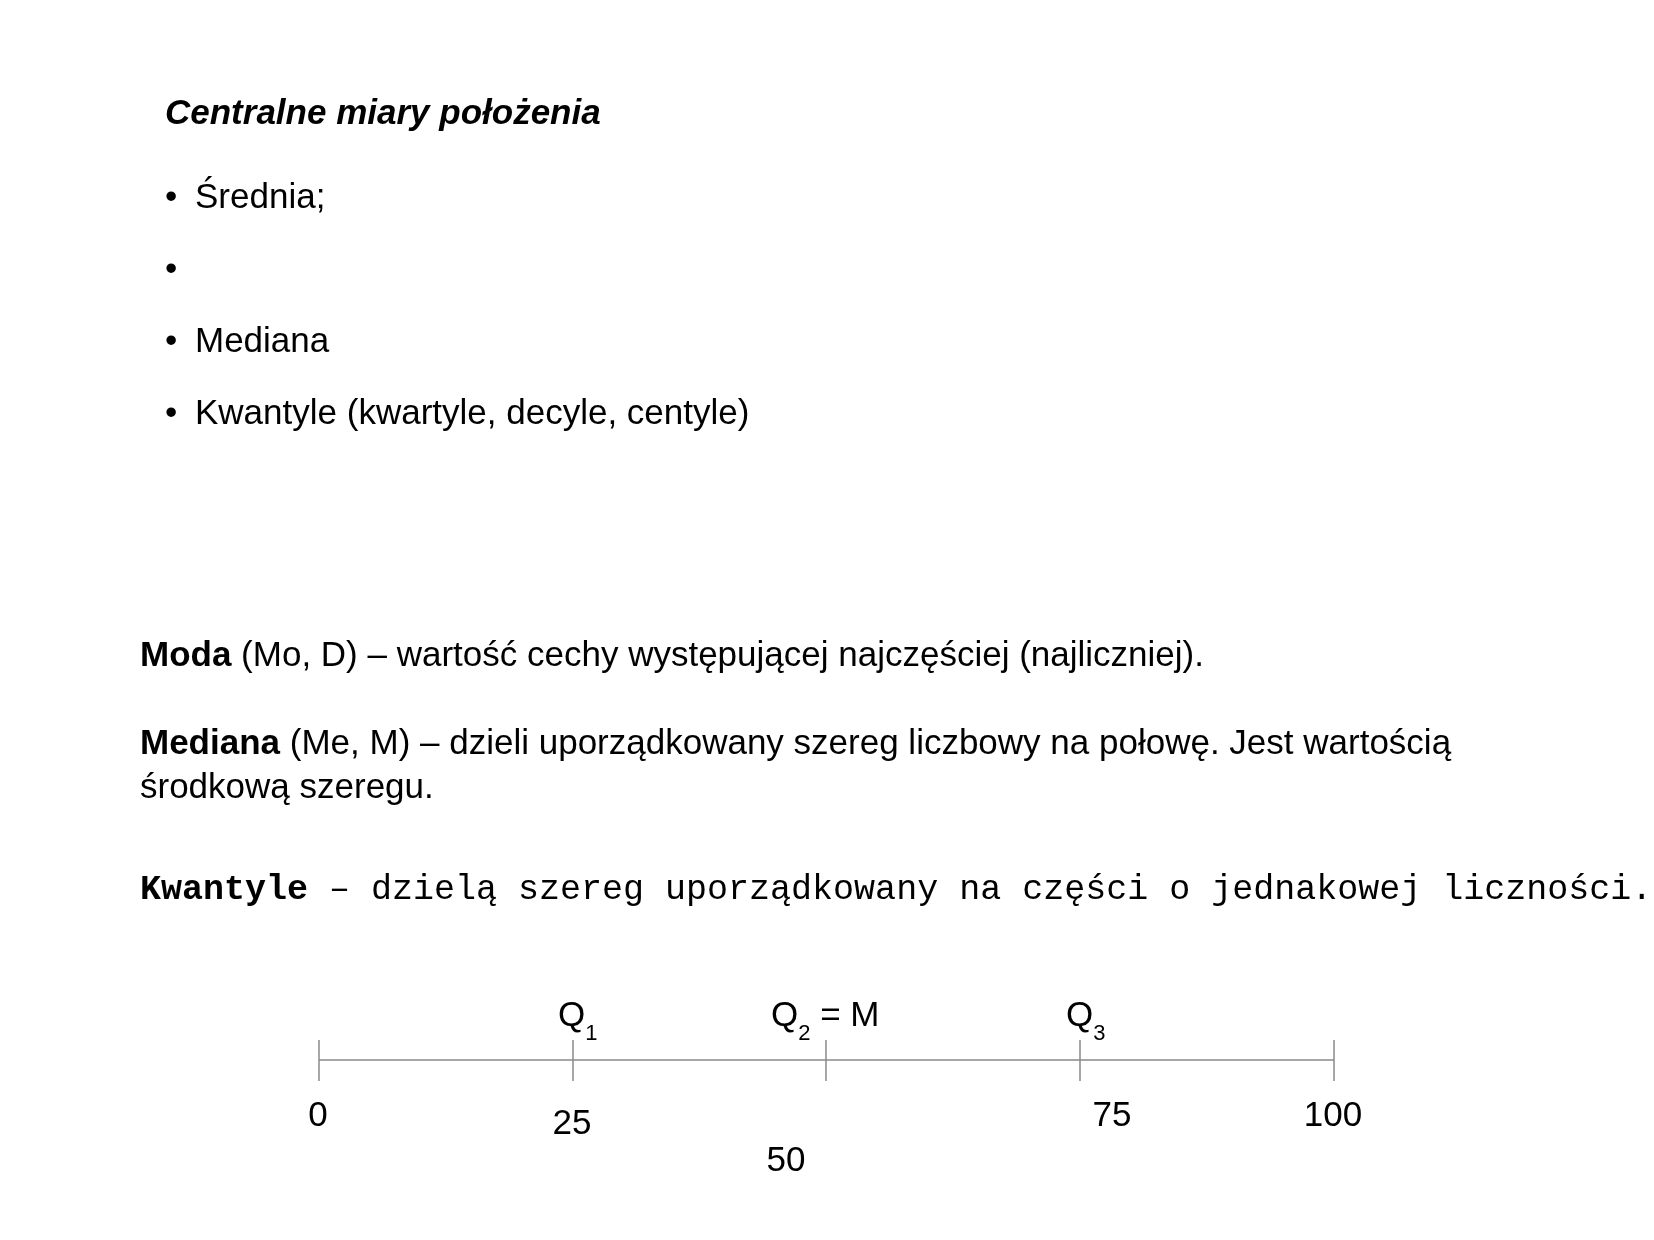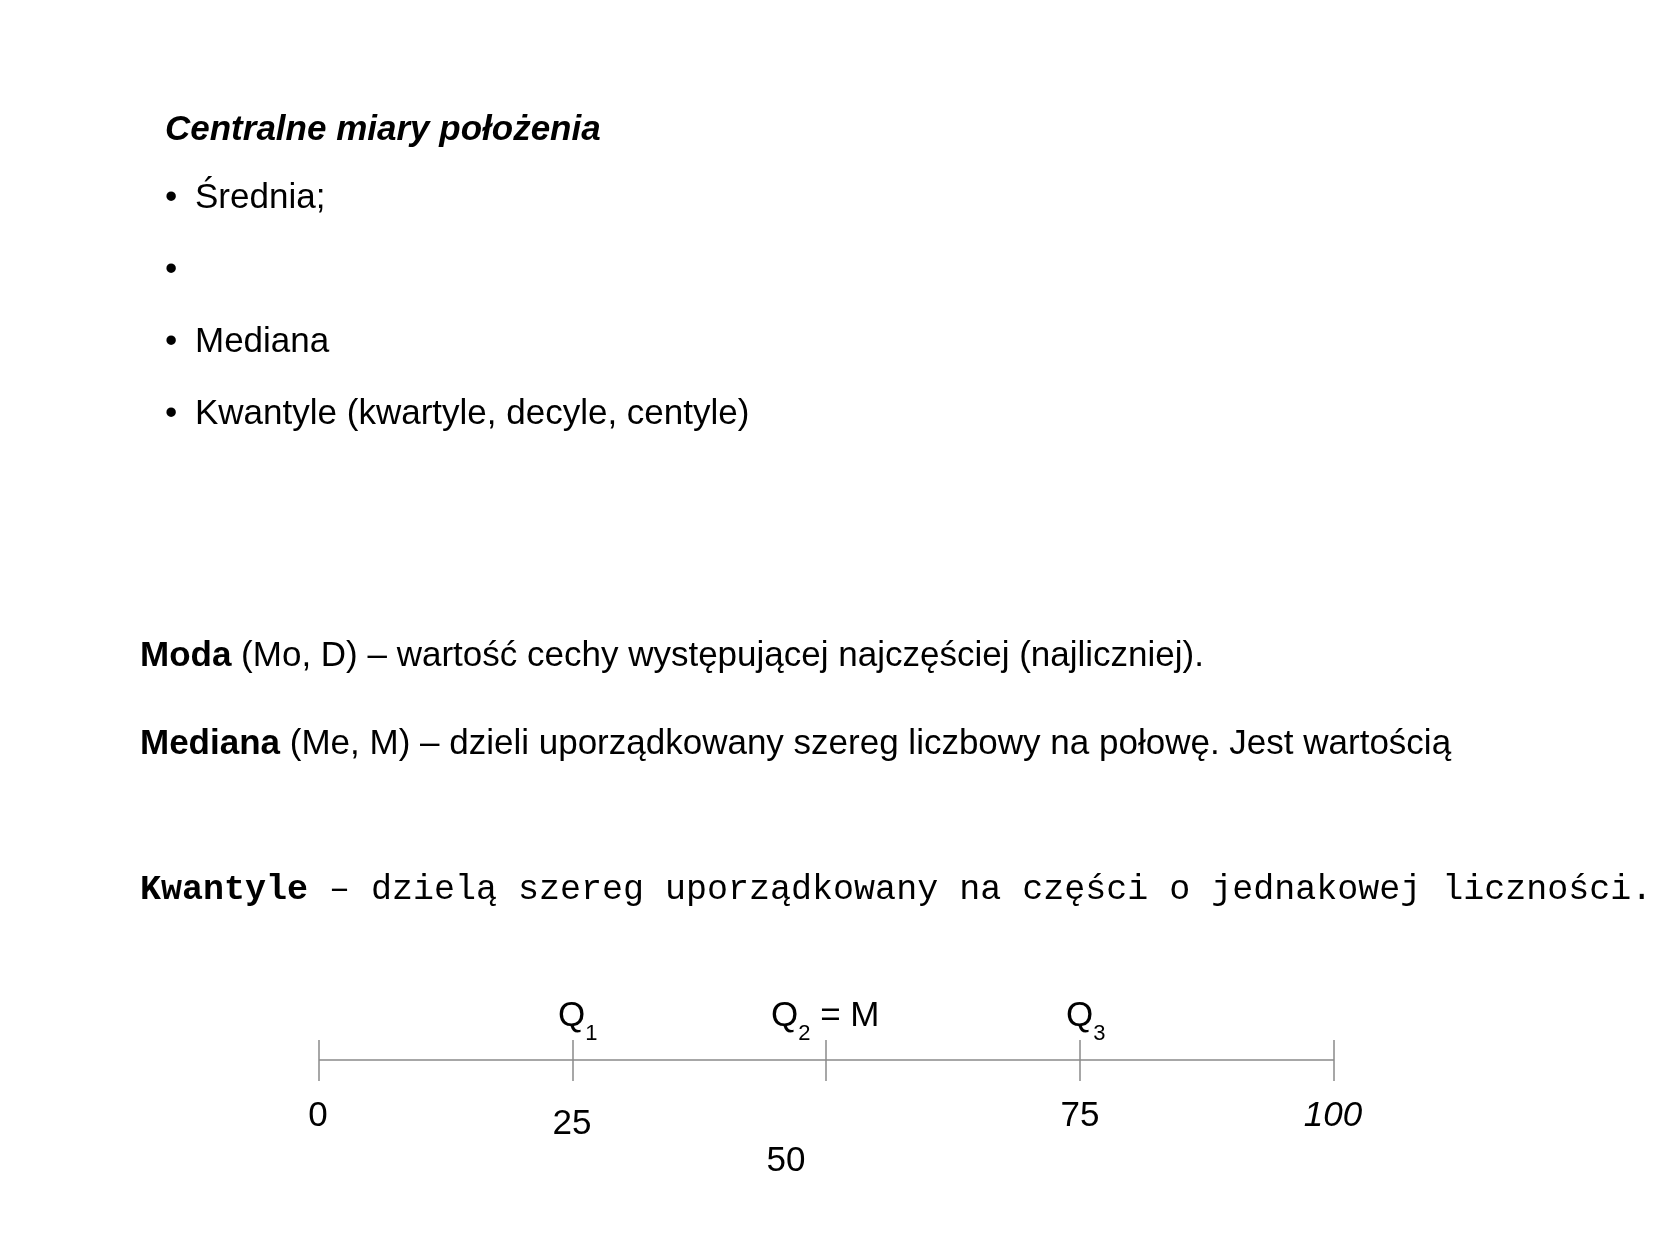--- a/index.html
+++ b/index.html
@@ -1,18 +1,18 @@
 <!DOCTYPE html>
 <html><head>
   <meta charset="utf-8">
   <style>
     html, body { margin: 0; padding: 0; background: #ffffff; }
     body { width: 1654px; height: 1240px; position: relative; overflow: hidden;
       font-family: "Liberation Sans", sans-serif; color: #000; }
-    .title { position: absolute; left: 165px; top: 108px; font-size: 35px; font-weight: bold; font-style: italic; }
+    .title { position: absolute; left: 165px; top: 92px; font-size: 35px; font-weight: bold; font-style: italic; }
     .bullets { position: absolute; left: 165px; top: 176px; margin: 0; padding: 0; list-style: none; }
     .bullets li { font-size: 35px; height: 72px; line-height: 40px; position: relative; padding-left: 30px; }
     .bullets li .dot { position: absolute; left: 0; top: 0; }
     .para { position: absolute; left: 140px; font-size: 35px; line-height: 44px; white-space: nowrap; }
     .para b { font-weight: bold; }
     .p1 { top: 632px; }
     .p2 { top: 720px; }
     .p3 { top: 868px; font-family: Liberation Mono, monospace; }
     .axis-svg { position: absolute; left: 0; top: 980px; }
     .lbl { position: absolute; font-size: 35px; }
@@ -30,20 +30,21 @@
   <li><span class="dot">•</span><span>Mediana</span></li>
   <li><span class="dot">•</span><span>Kwantyle (kwartyle, decyle, centyle)</span></li>
 </ul>
 
 <div class="para p1">
   <b>Moda</b><span> (Mo, D) – wartość cechy występującej najczęściej (najliczniej).</span>
 </div>
 
 <div class="para p2">
   <b>Mediana</b><span> (Me, M) – dzieli uporządkowany szereg liczbowy na połowę. Jest wartością</span><br>
+  <span>środkową szeregu.</span>
 </div>
 
 <div class="para p3">
   <b>Kwantyle</b><span> – dzielą szereg uporządkowany na części o jednakowej liczności.</span>
 </div>
 
 <svg class="axis-svg" width="1654" height="140" viewBox="0 980 1654 140">
   <line x1="319" y1="1060" x2="1334" y2="1060" stroke="#8a8a8a" stroke-width="1.5"></line>
   <line x1="319" y1="1040" x2="319" y2="1081" stroke="#8a8a8a" stroke-width="1.5"></line>
   <line x1="573" y1="1040" x2="573" y2="1081" stroke="#8a8a8a" stroke-width="1.5"></line>
@@ -52,14 +53,14 @@
   <line x1="1334" y1="1040" x2="1334" y2="1081" stroke="#8a8a8a" stroke-width="1.5"></line>
 </svg>
 
 <div class="lbl" style="left:558px; top:994px;"><span>Q</span><span class="sub">1</span><span></span></div>
 <div class="lbl" style="left:771px; top:994px;"><span>Q</span><span class="sub">2</span><span> = M</span></div>
 <div class="lbl" style="left:1066px; top:994px;"><span>Q</span><span class="sub">3</span><span></span></div>
 
 <div class="tick-lbl" style="left:318px;">0</div>
 <div class="tick-lbl" style="left:572px;margin-top:8px;">25</div>
 <div class="tick-lbl" style="left:786px;margin-top:45px;">50</div>
-<div class="tick-lbl" style="left:1080px;">75</div>
-<div class="tick-lbl" style="left:1333px;font-style:italic;">100</div>
+<div class="tick-lbl" style="left:1112px;">75</div>
+<div class="tick-lbl" style="left:1333px;">100</div>
 
 </body></html>

